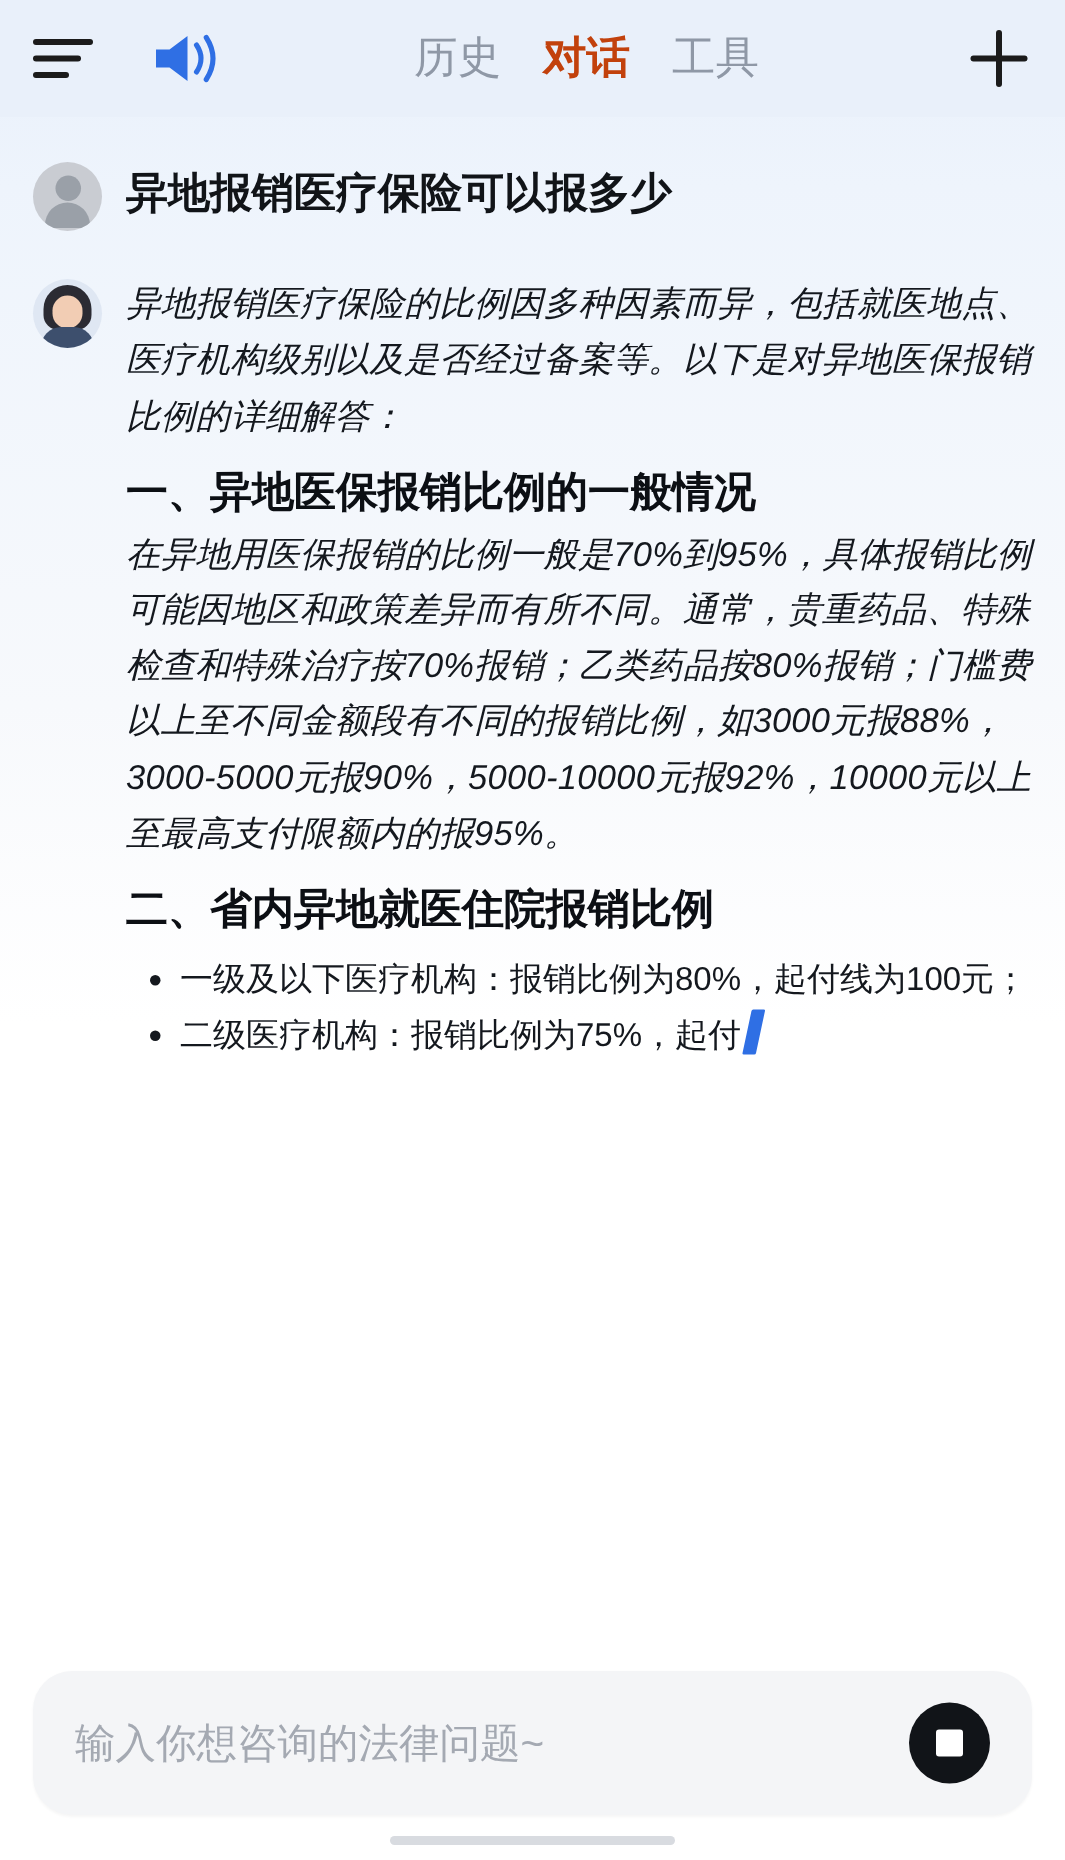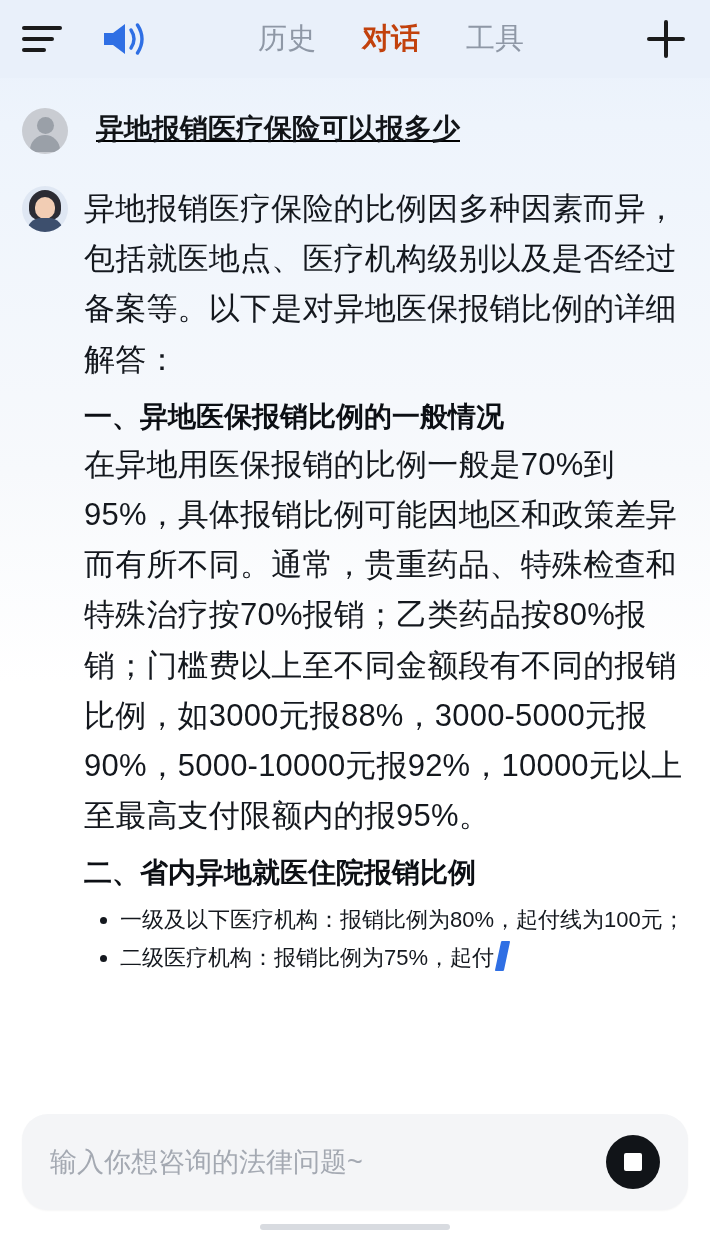--- a/index.html
+++ b/index.html
@@ -44,21 +44,21 @@
     margin-left: 36px;
     width: 48px; height: 44px;
     position: relative;
     cursor: pointer;
   }
   .tabs {
     flex: 1;
     display: flex;
     align-items: center;
     justify-content: center;
-    gap: 46px;
+    gap: 28px;
   }
   .tab {
     font-size: 29px;
     color: #8f98a6;
     cursor: pointer;
     white-space: nowrap;
   }
   .tab.active {
     color: #c2410c;
     font-weight: bold;
@@ -81,23 +81,22 @@
   
   .convo {
     flex: 1;
     overflow: hidden;
     padding: 0 22px;
     position: relative;
   }
   .user-row {
     display: flex;
     align-items: flex-start;
-    gap: 28px;
+    gap: 16px;
     padding-top: 28px;
-    text-decoration: underline;
   }
   .avatar {
     width: 46px; height: 46px;
     border-radius: 50%;
     flex: 0 0 46px;
     margin-top: 2px;
     overflow: hidden;
     position: relative;
   }
   .avatar.user { background: #c9ccd2; }
@@ -143,24 +142,25 @@
     display: flex;
     align-items: flex-start;
     gap: 16px;
     padding-top: 30px;
   }
   .bot-body {
     flex: 1;
     min-width: 0;
   }
   .para {
-    font-size: 31px;
+    font-size: 23px;
     line-height: 1.62;
     color: #14181e;
     letter-spacing: 0.2px;
+    font-style: italic;
   }
   .heading {
     font-size: 28px;
     font-weight: bold;
     color: #0c0f14;
     line-height: 1.6;
     margin-top: 10px;
   }
   ul.bullets {
     margin-top: 6px;

